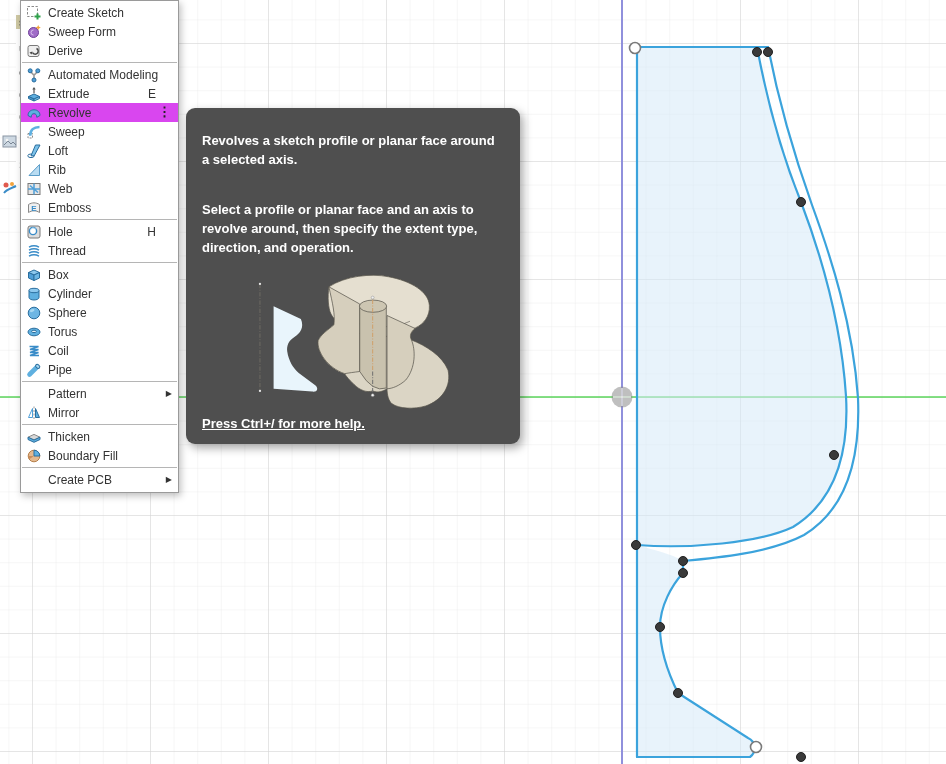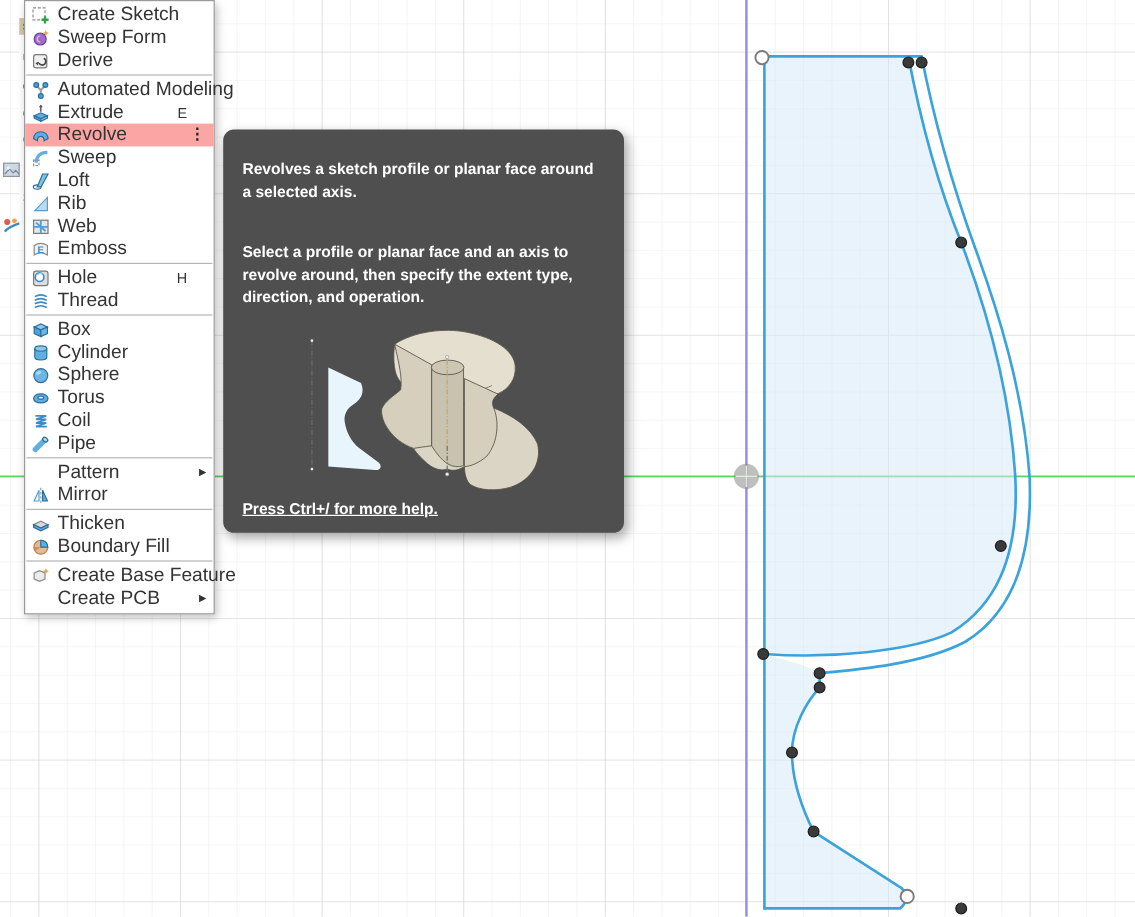--- a/index.html
+++ b/index.html
@@ -15,24 +15,24 @@
     background:#fff; padding:1px 2px 1px 3px; white-space:nowrap; }
   .frag.hl { background:#cfc9a4; color:#333; }
   .strip-icon { position:absolute; left:2px; z-index:3; width:16px; height:16px; }
 
   
   #menu { position:absolute; left:20px; top:0; width:159px; z-index:10;
     background:#fff; border:1px solid #9a9a9a; padding:2px 0 3px 0;
     box-shadow:2px 3px 7px rgba(0,0,0,.25); }
   .mi { display:flex; align-items:center; height:19px; padding:0 6px 0 5px;
     gap:6px; position:relative; cursor:default; }
-  .mi.hl { background:#fca5a5; }
+  .mi.hl { background:#d946ef; }
   .ic { width:16px; height:16px; flex:0 0 16px; display:flex; align-items:center;
     justify-content:center; }
-  .lbl { font-size:16px; color:#333; white-space:nowrap; flex:1 1 auto; }
+  .lbl { font-size:12px; color:#333; white-space:nowrap; flex:1 1 auto; }
   .sc  { font-size:12px; color:#333; margin-left:auto; padding-right:16px; }
   .ovf { position:absolute; right:7px; top:1px; font-size:13px; font-weight:bold;
     color:#222; letter-spacing:0; }
   .sub { position:absolute; right:6px; top:5px; font-size:8px; color:#333; }
   .sep { border-top:1px solid #b5b5b5; margin:2px 1px; }
 
   
   #tooltip { position:absolute; left:186px; top:108px; width:334px; height:336px;
     z-index:9; background:#4f4f4f; border-radius:9px; color:#fff;
     padding:23px 16px 13px 16px; box-shadow:3px 4px 10px rgba(0,0,0,.35);
@@ -357,29 +357,20 @@
           <svg width="16" height="16" viewBox="0 0 16 16">
             <circle cx="8" cy="8" r="5.8" fill="#e4b98e" stroke="#b57f4a"></circle>
             <path d="M8 8V2.2A5.8 5.8 0 0 1 13.8 8z" fill="#5fb0e0" stroke="#2a6e9e"></path>
             <path d="M8 8l-4.8 3.2A5.8 5.8 0 0 1 2.2 8z" fill="#c98d5a"></path>
           </svg>
         </span>
       <span class="lbl">Boundary Fill</span>
     </div>
     <div class="sep"></div>
 
-    <div class="mi">
-      <span class="ic">
-          <svg width="16" height="16" viewBox="0 0 16 16">
-            <path d="M2.5 5.5L7 3.5l4.5 2v5l-4.5 2-4.5-2z" fill="#ececec" stroke="#8a8a8a"></path>
-            <path d="M12.2 1.5l.8 1.7 1.7.8-1.7.8-.8 1.7-.8-1.7-1.7-.8 1.7-.8z" fill="#f2a33c"></path>
-          </svg>
-        </span>
-      <span class="lbl">Create Base Feature</span>
-    </div>
 
     <div class="mi">
       <span class="ic"></span>
       <span class="lbl">Create PCB</span>
       <span class="sub">▶</span>
     </div>
   </div>
 
   <div id="tooltip">
     <p>Revolves a sketch profile or planar face around a selected axis.</p>

